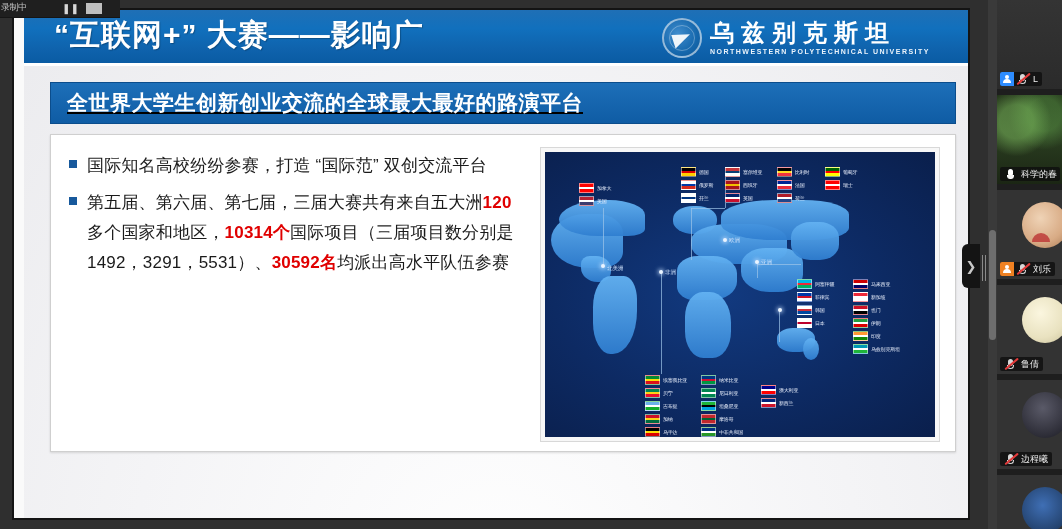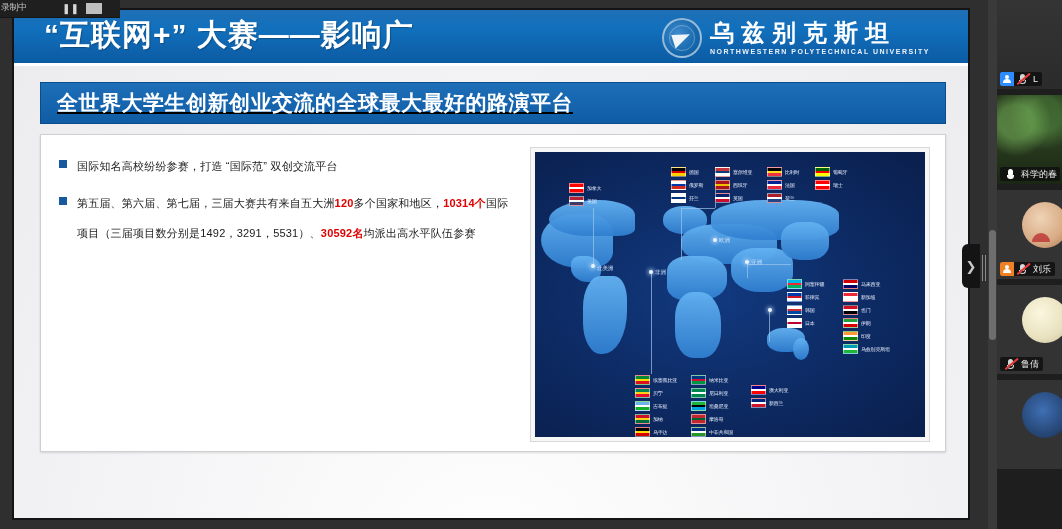--- a/index.html
+++ b/index.html
@@ -31,21 +31,21 @@
     background:#2f2f2f;
   }
   .slide{
     position:absolute; left:12px; top:8px; width:958px; height:512px;
     background:#fafafa;
     border:2px solid #141414;
     overflow:hidden;
   }
   .slide-inner{
     position:absolute; inset:0; background:
-      radial-gradient(ellipse at 50% 120%, #ffffff 0%, #f4f4f6 55%, #ebebee 100%);
+      radial-gradient(ellipse at 50% 120%, #ffffff 0%, #f4f4f6 55%, #ebebee 100%); margin-left: 10px;
   }
 
   
   .slide-header{
     position:absolute; left:0; top:0; width:100%; height:56px;
     background: linear-gradient(180deg,#1f6fb5 0%, #1170bd 35%, #0f63ad 72%, #0a5ba3 100%);
     border-bottom:3px solid #ffffff;
   }
   .slide-title{
     position:absolute; left:30px; top:5px;
@@ -109,21 +109,21 @@
   .bullets{
     width:474px; padding:16px 6px 10px 18px;
   }
   .bullet{
     display:flex; align-items:flex-start; margin-bottom:7px;
   }
   .bullet .sq{
     width:8px;height:8px;background:#17599c;flex:none;margin:9px 10px 0 0;
   }
   .bullet p{
-    font-size:11px; line-height:30px; color:#1a1a1a; letter-spacing:.2px;
+    font-size:17px; line-height:30px; color:#1a1a1a; letter-spacing:.2px;
   }
   .hl{ color:#e00000; font-weight:bold; }
 
   
   .map-fig{
     position:absolute; left:516px; top:137px; width:400px; height:295px;
     background:#f7f7f7; padding:4px;
     border:1px solid #d8d8d8;
   }
   .map-canvas{
@@ -555,19 +555,32 @@
             <div class="mic-icon">
               <div class="body"></div>
               <div class="stand"></div>
               <div class="slash"></div>
             </div>
             <span class="nm">鲁倩</span>
           </div>
         </div>
         <div class="tile">
           <div class="tile-photo">
+            <div class="photo-face face-c"></div>
+          </div>
+          <div class="tile-badge plain">
+            <div class="mic-icon">
+              <div class="body"></div>
+              <div class="stand"></div>
+              <div class="slash"></div>
+            </div>
+            <span class="nm">边程曦</span>
+          </div>
+        </div>
+        <div class="tile">
+          <div class="tile-photo">
             <div class="photo-face face-d"></div>
           </div>
         </div>
       </div>
   </div>
 
 </div>
 
 </body></html>

